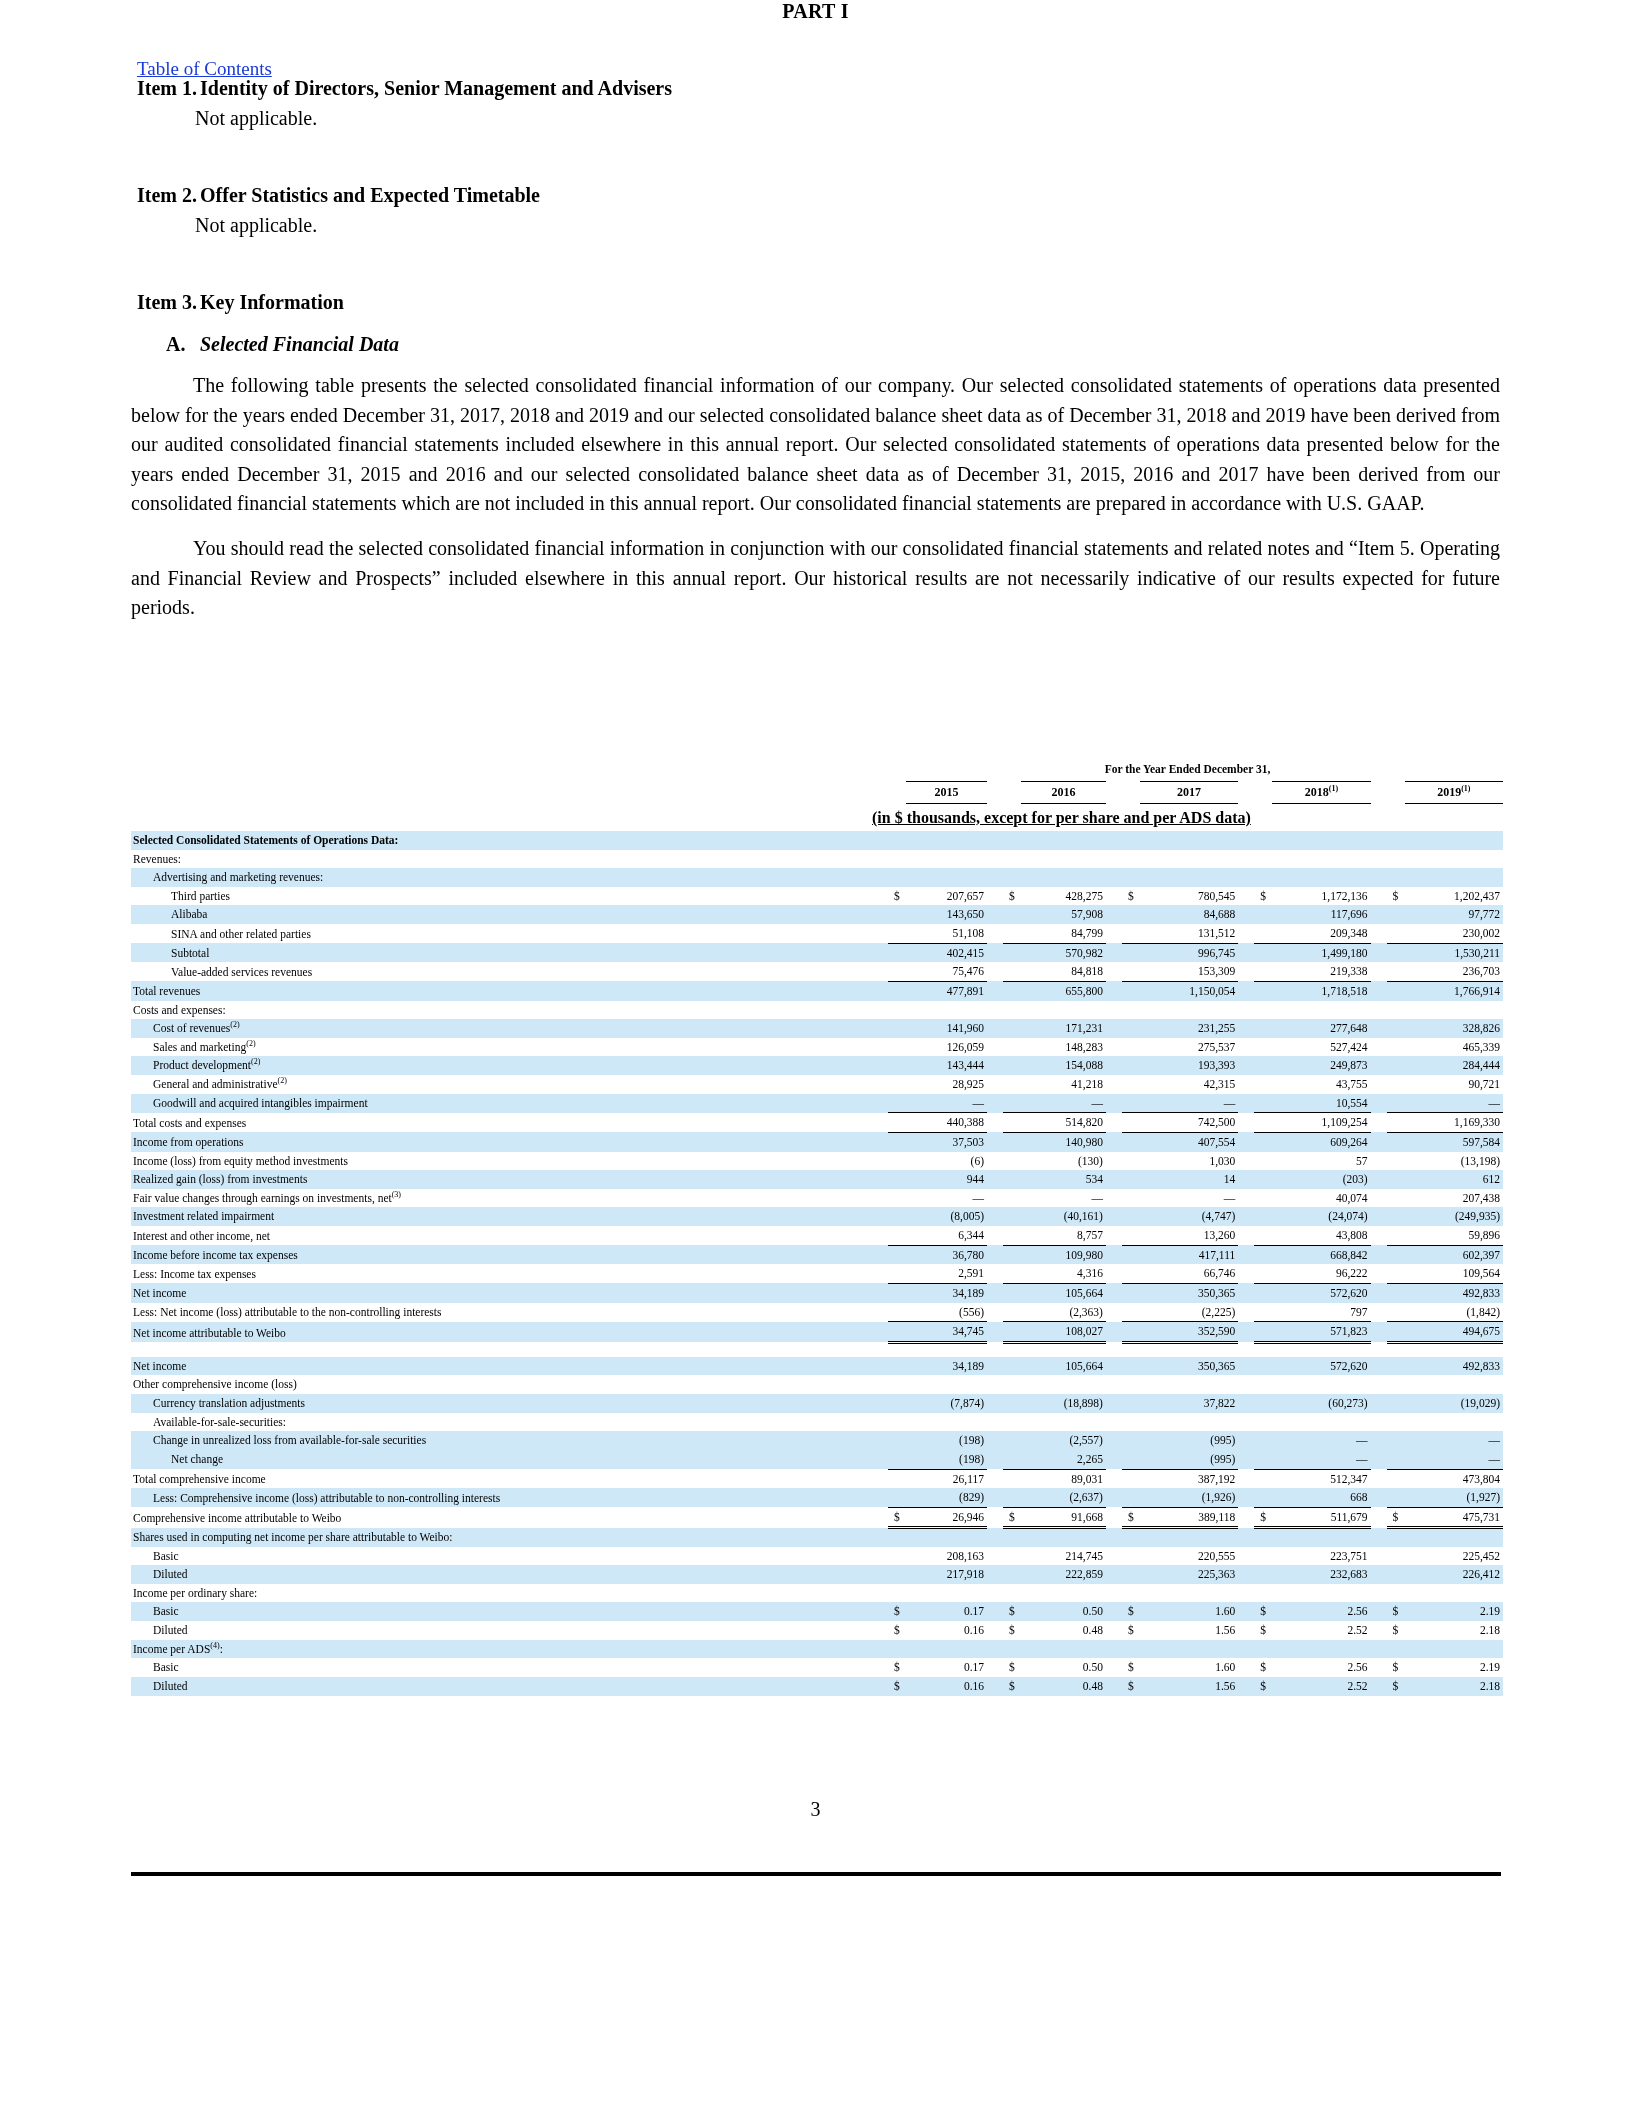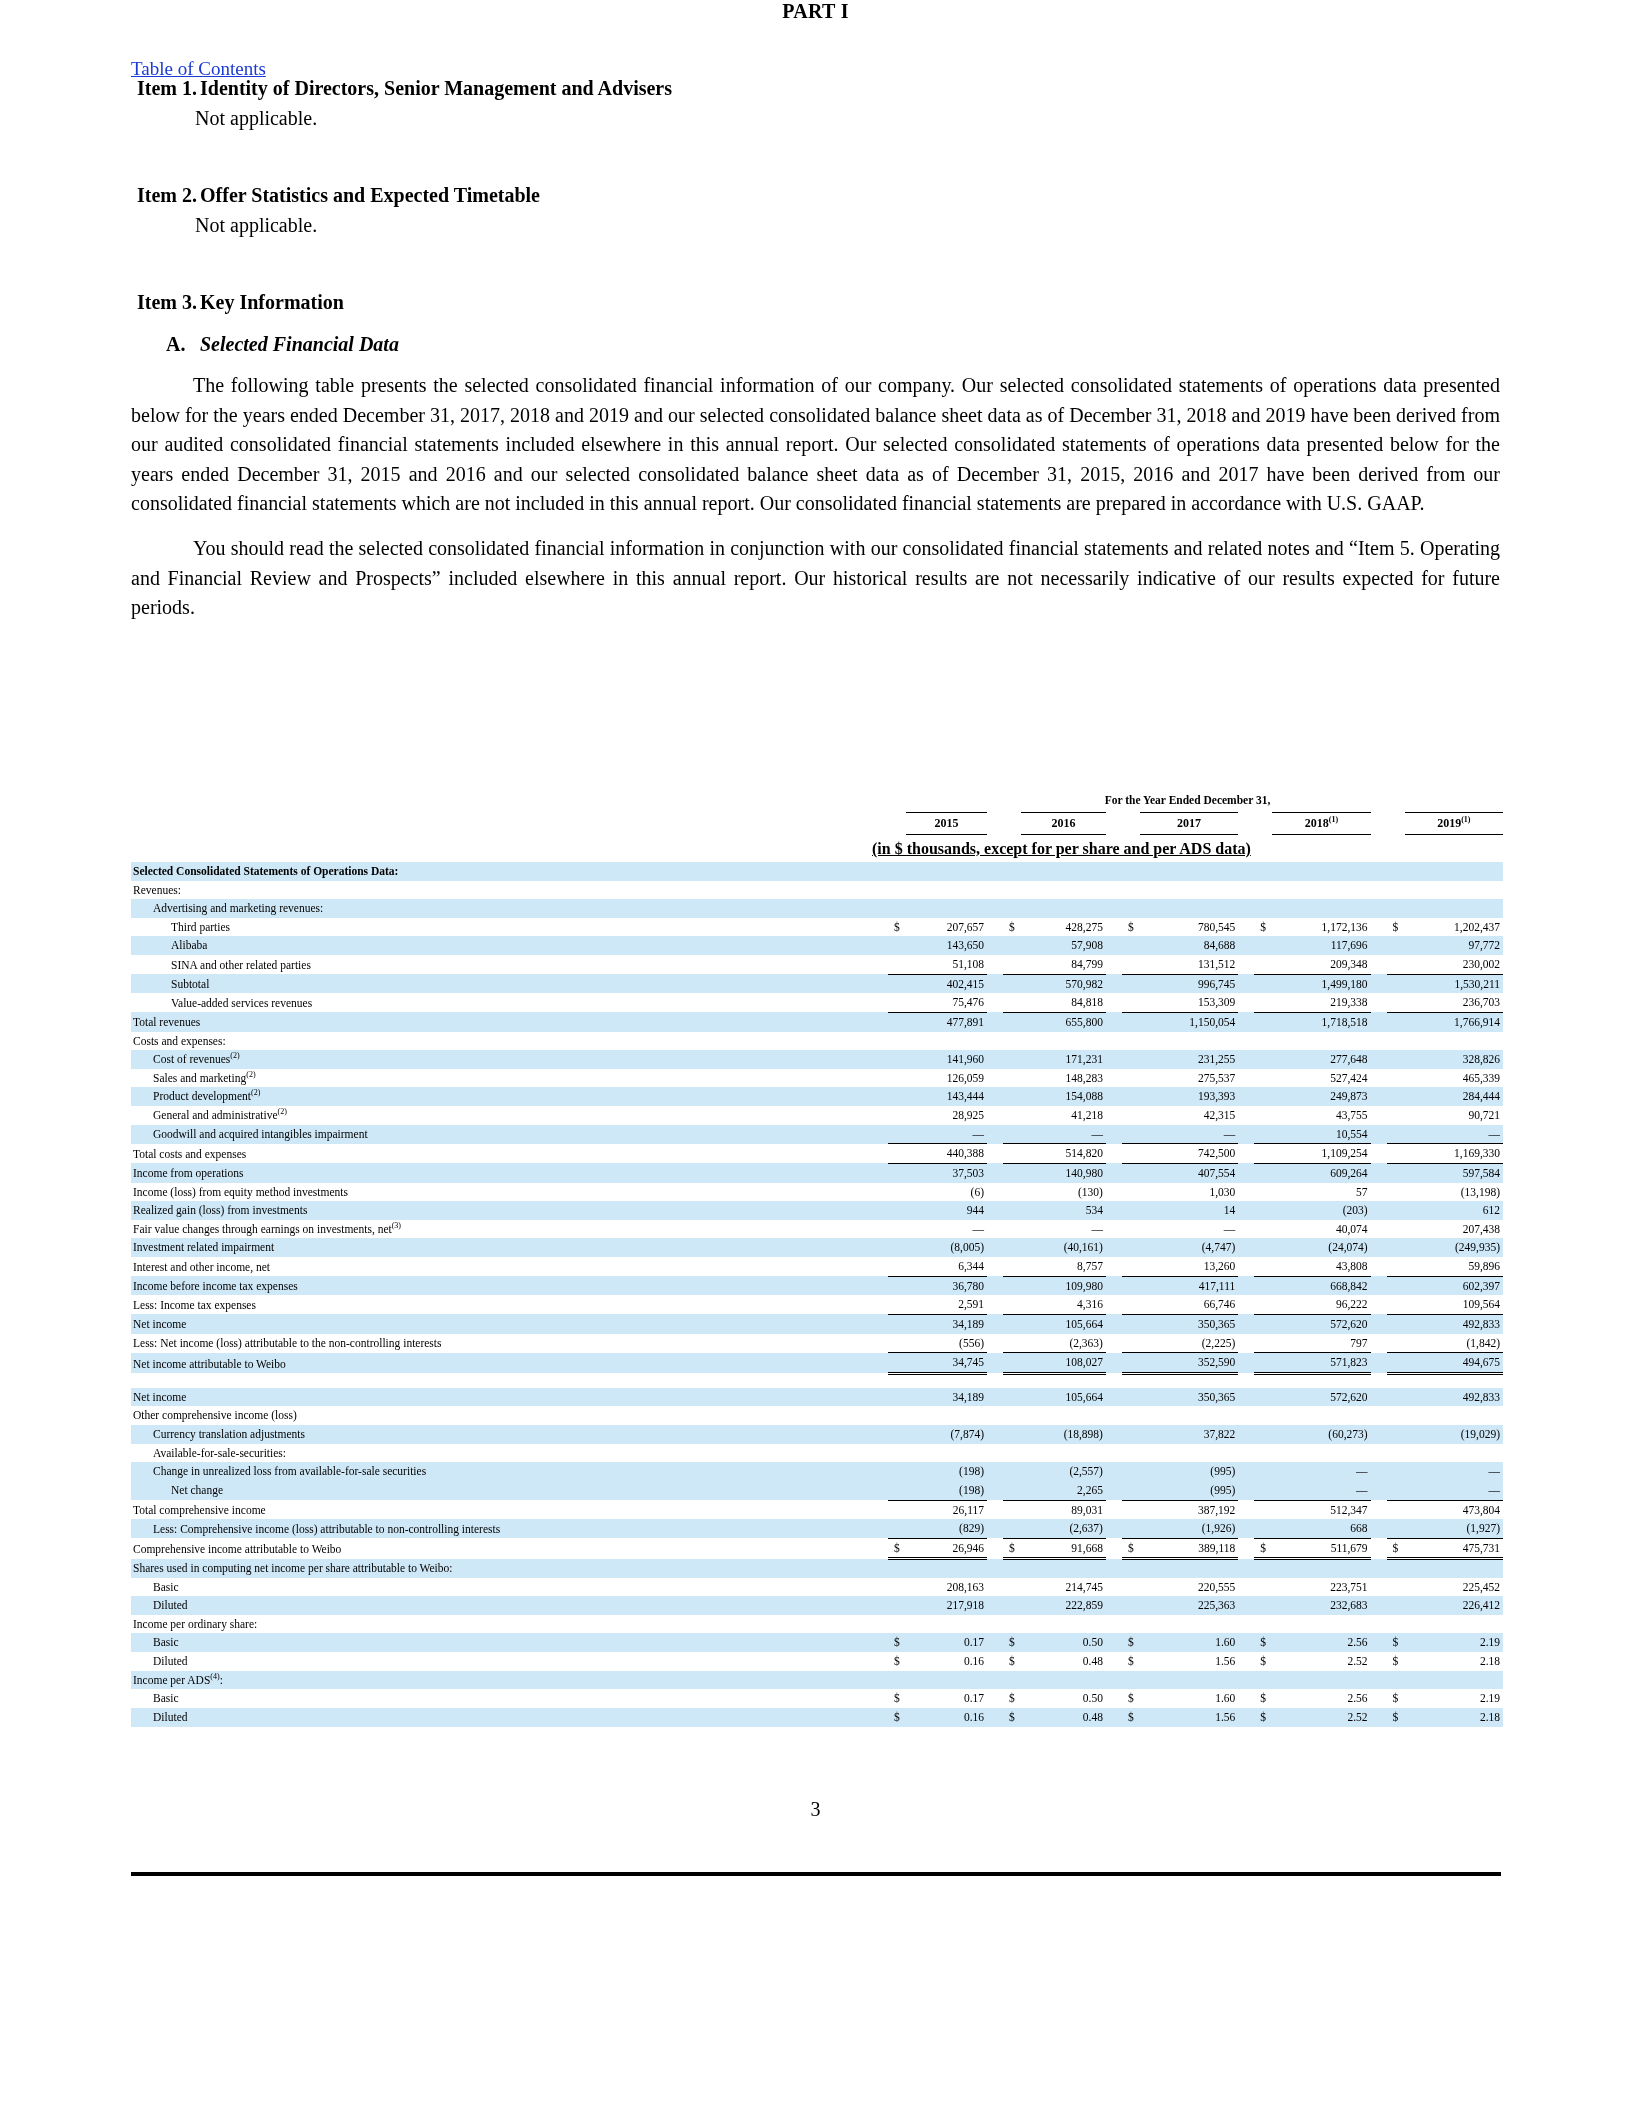--- a/index.html
+++ b/index.html
@@ -22,21 +22,21 @@
     overflow: hidden;
   }
   .inner {
     position: absolute;
     left: 131px;
     top: 0;
     width: 1369px;
   }
   .toc-link {
     position: absolute;
-    left: 131px;
+    left: 137px;
     top: 58px;
     font-size: 19px;
     color: #1a3ad6;
     text-decoration: underline;
     font-family: "Liberation Serif", serif;
   }
   .part-title {
     text-align: center;
     font-weight: bold;
     font-size: 20px;
@@ -69,21 +69,21 @@
     line-height: 1.48;
     margin: 15px 0 0 0;
     text-align: justify;
     text-indent: 62px;
   }
 
   
   table.fin {
     position: absolute;
     left: 131px;
-    top: 791px;
+    top: 760px;
     width: 1372px;
     border-collapse: collapse;
     font-size: 11.5px;
     font-family: "Liberation Serif", serif;
   }
   table.fin td { padding: 0; vertical-align: bottom; line-height: 1.62; }
   .lbl { padding-left: 2px !important; white-space: nowrap; }
   .ind1 { padding-left: 22px !important; }
   .ind2 { padding-left: 40px !important; }
   .num  { text-align: right; white-space: nowrap; padding-right: 3px !important; }

